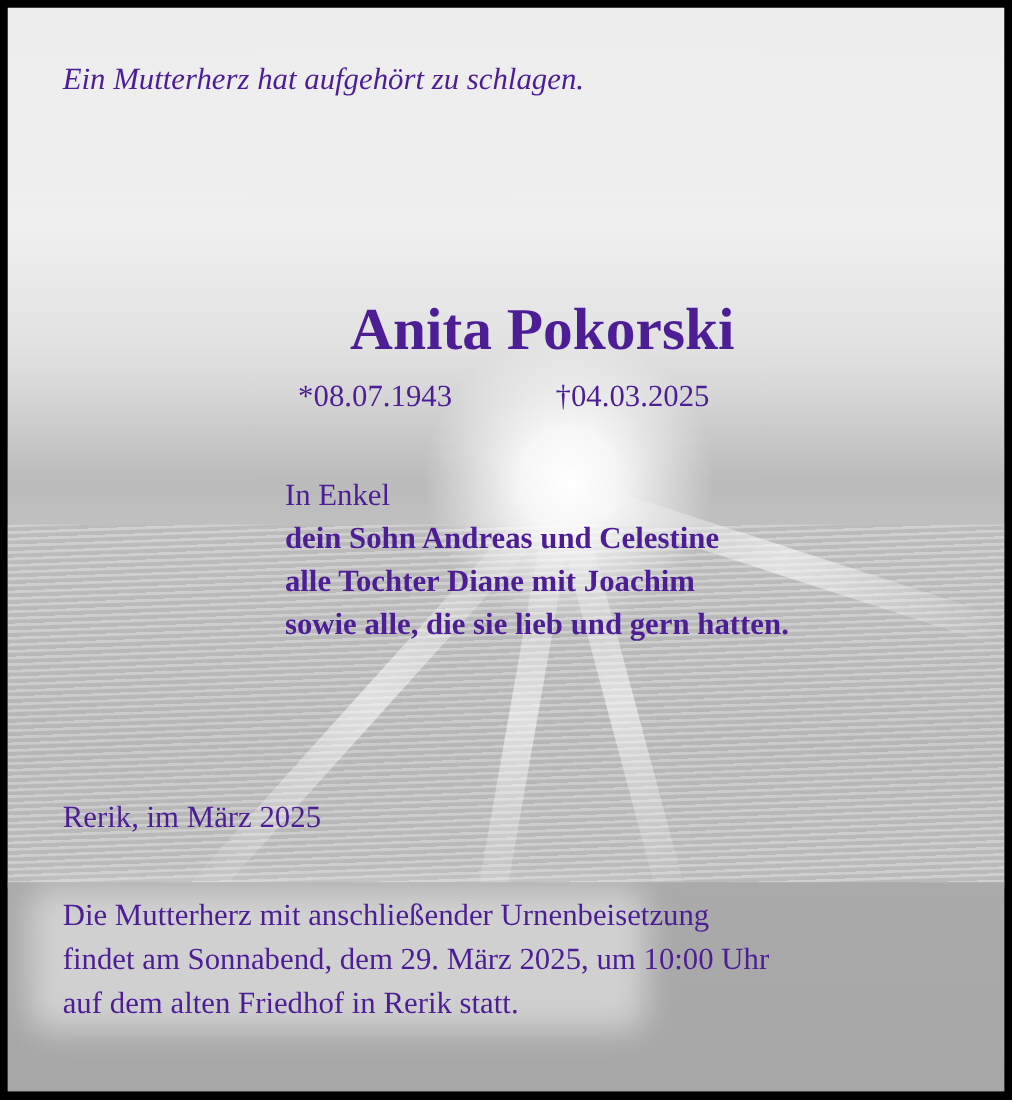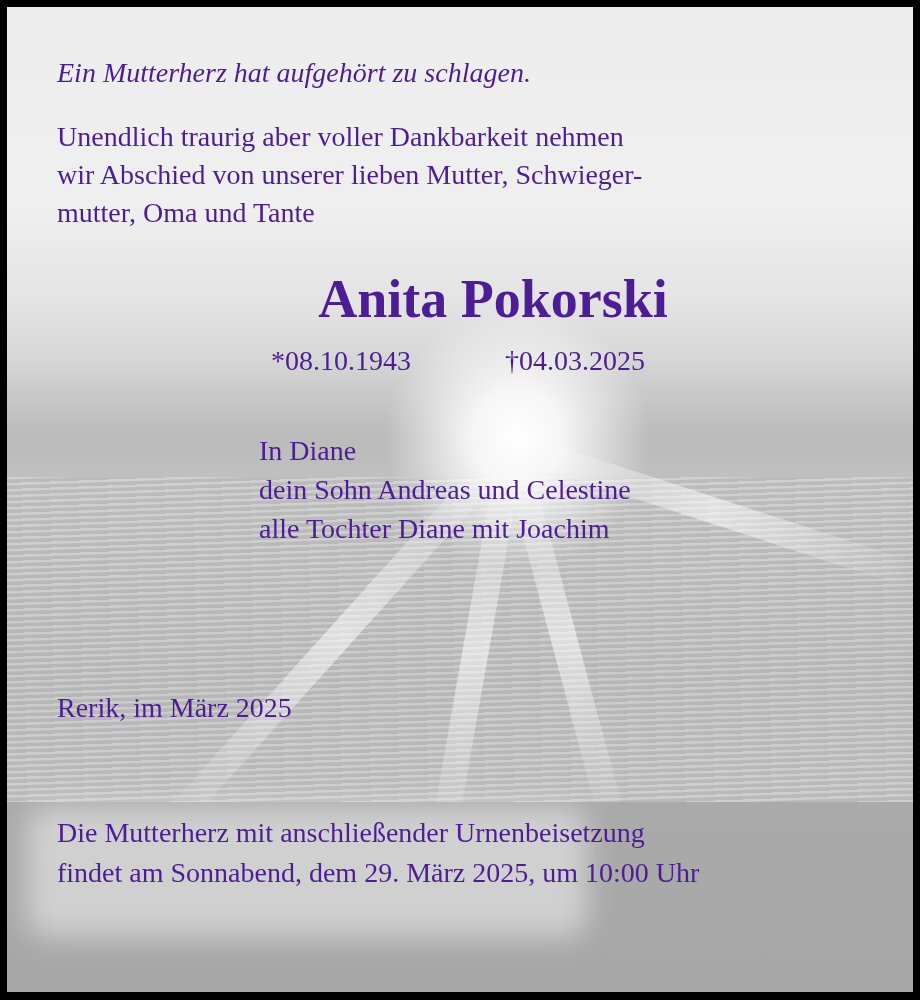--- a/index.html
+++ b/index.html
@@ -38,57 +38,54 @@
       background: rgba(240,240,240,0.55); filter: blur(14px); border-radius: 20px;
     }
     .block { position: absolute; left: 50px; font-size: 28px; line-height: 38px; white-space: nowrap; }
     .intro-italic { top: 47px; font-style: italic; }
     .intro { top: 111px; }
     .name { position: absolute; left: 0; width: 906px; top: 262px; text-align: center; font-weight: bold; font-size: 54px; line-height: 60px; padding-left: 33px; }
     .dates { position: absolute; top: 336px; font-size: 28px; line-height: 36px; }
     .birth { left: 264px; }
     .death { left: 498px; text-align: right; }
     .family { position: absolute; left: 252px; top: 424px; font-size: 28px; line-height: 39px; white-space: nowrap; }
-    .family .strong { font-weight: normal; }
-    .place { top: 682px; }
+    .family .strong { font-weight: bold; }
+    .place { top: 718px; }
     .service { top: 806px; line-height: 40px; }
   </style>
 </head>
 <body>
 
 <div class="frame">
   <div class="bg-sky"></div>
   <div class="bg-mountain"></div>
   <div class="bg-sea"></div>
   <div class="ray" style="left:505px;top:425px;width:420px;transform:rotate(18deg);"></div>
   <div class="ray" style="left:505px;top:425px;width:520px;transform:rotate(132deg);"></div>
   <div class="ray" style="left:505px;top:425px;width:400px;transform:rotate(75deg);"></div>
   <div class="ray" style="left:505px;top:425px;width:420px;transform:rotate(100deg);"></div>
   <div class="bg-sun"></div>
   <div class="bg-bottom"></div>
   <div class="glow"></div>
 
   <div class="block intro-italic">Ein Mutterherz hat aufgehört zu schlagen.</div>
 
-  <div class="block intro">
-    <div>Unendlich traurig aber voller Dankbarkeit nehmen</div>
-    <div>wir Abschied von unserer lieben Mutter, Schwieger-</div>
-    <div>mutter, Oma und Tante</div>
-  </div>
 
   <div class="name">Anita Pokorski</div>
 
-  <div class="dates birth">*08.10.1943</div>
+  <div class="dates birth">*08.07.1943</div>
   <div class="dates death">†04.03.2025</div>
 
   <div class="family">
-    <div>In Diane</div>
+    <div>In Enkel</div>
     <div class="strong">dein Sohn Andreas und Celestine</div>
     <div class="strong">alle Tochter Diane mit Joachim</div>
+    <div class="strong">sowie alle, die sie lieb und gern hatten.</div>
   </div>
 
   <div class="block place">Rerik, im März 2025</div>
 
   <div class="block service">
     <div>Die Mutterherz mit anschließender Urnenbeisetzung</div>
     <div>findet am Sonnabend, dem 29. März 2025, um 10:00 Uhr</div>
+    <div>auf dem alten Friedhof in Rerik statt.</div>
   </div>
 </div>
 
 </body></html>

